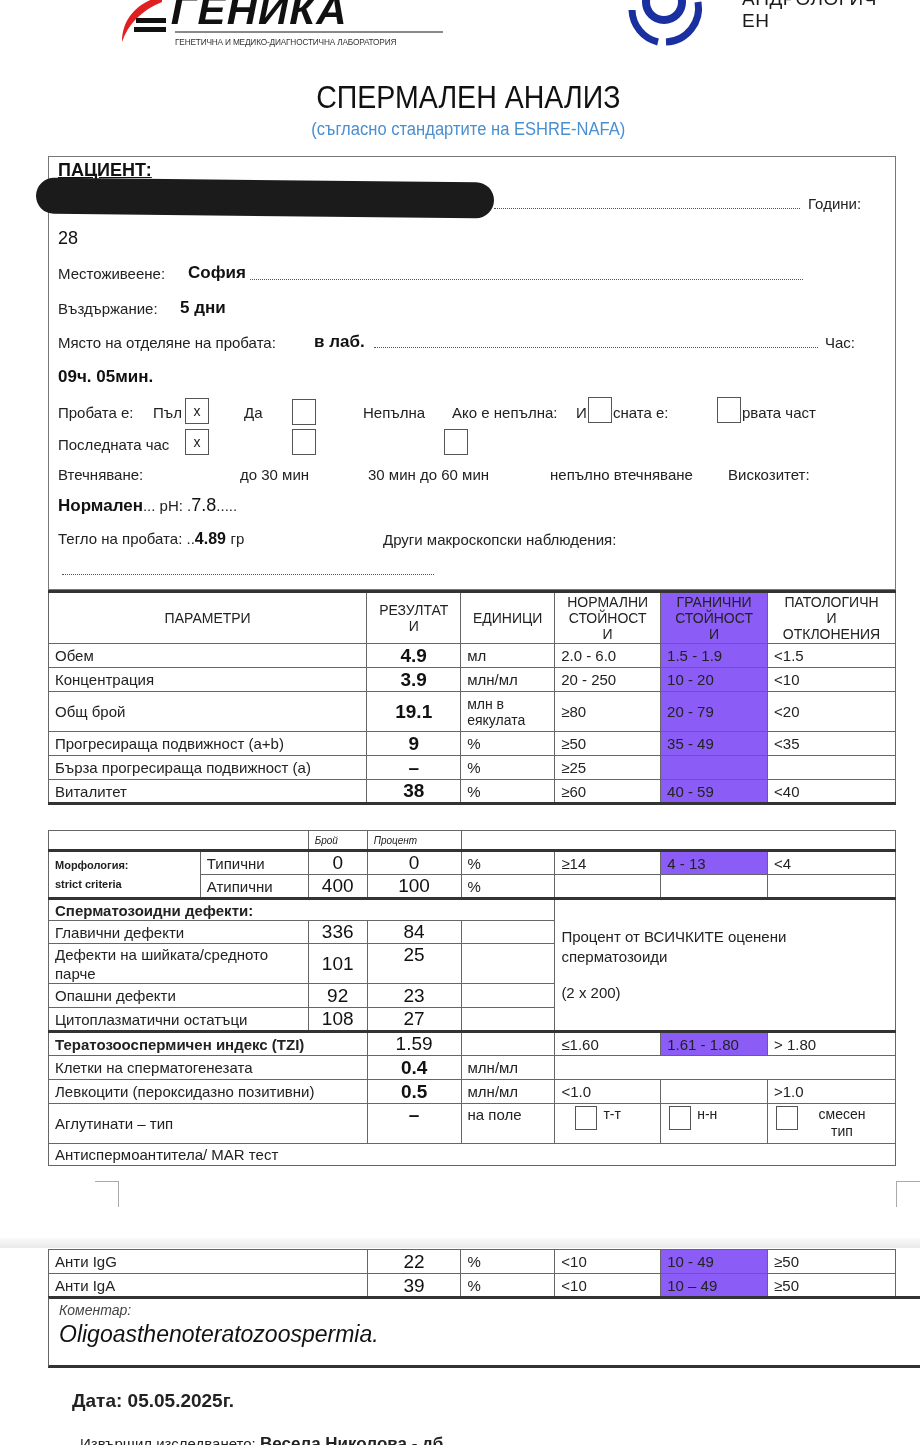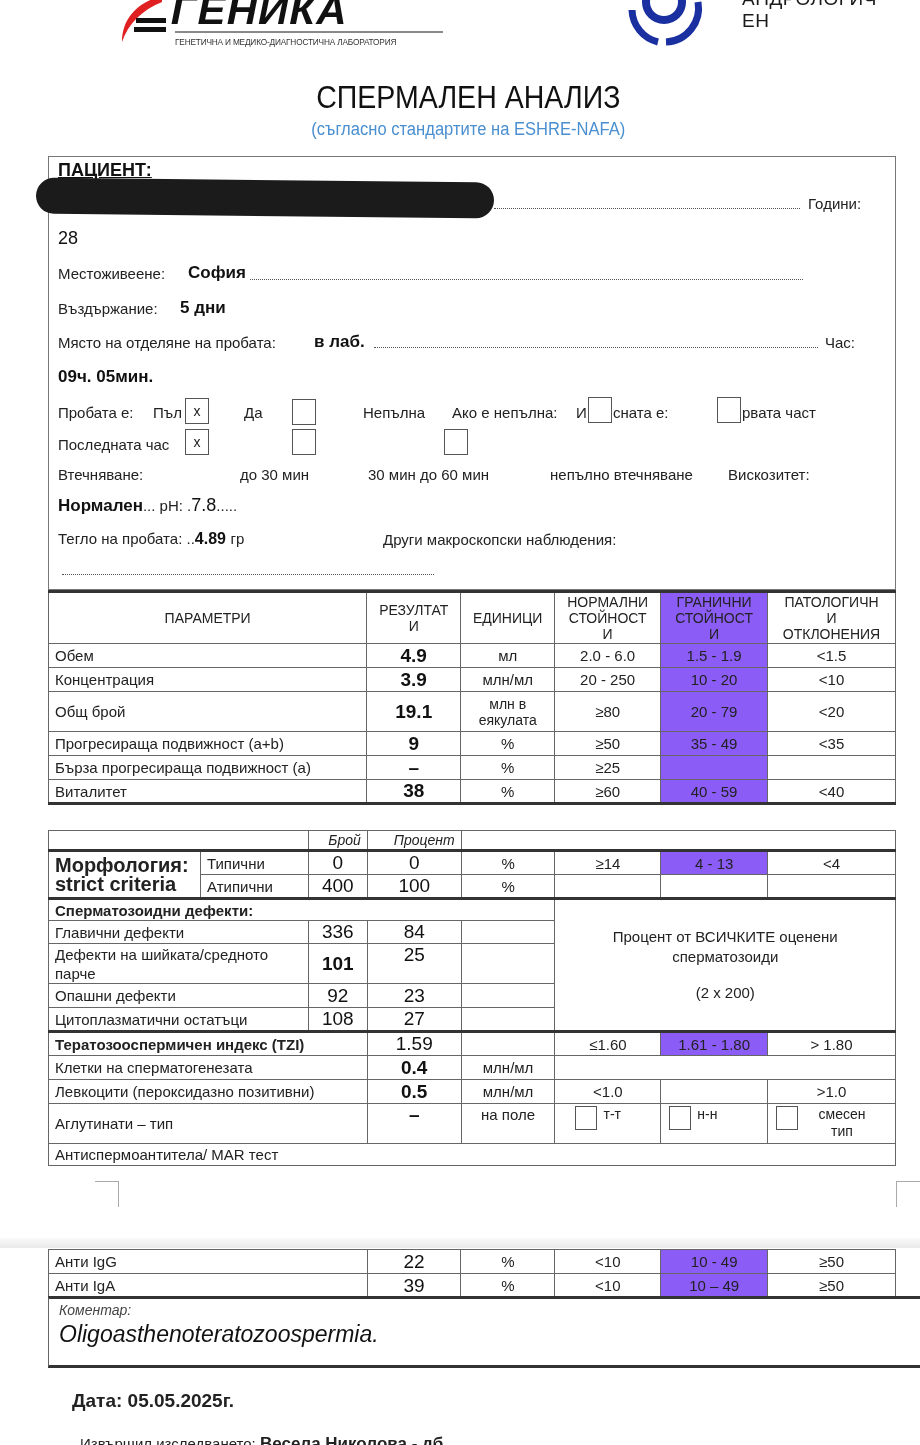--- a/index.html
+++ b/index.html
@@ -24,25 +24,25 @@
   .val { font-size: 17px; font-weight: bold; color: #111; white-space: nowrap; }
   .dots { border-bottom: 1px dotted #555; height: 1px; }
   .redact { left: 36px; top: 180px; width: 458px; height: 36px; background: #1b1b1b; border-radius: 20px; transform: rotate(0.6deg); }
   .cb { width: 24px; height: 26px; border: 1.5px solid #555; background: #fff; font-size: 14px; text-align: center; line-height: 24px; color: #222; }
 
   
   table { border-collapse: collapse; position: absolute; font-family: "Liberation Sans", sans-serif; }
   td, th { border: 1px solid #666; font-size: 15px; color: #222; padding: 0 6px; vertical-align: middle; }
   th { font-weight: normal; font-size: 14px; text-align: center; line-height: 16px; }
   .res { text-align: center; font-size: 19px; font-weight: bold; color: #111; }
-  .c { text-align: center; }
+  .c { text-align: left; }
   .gray { background: #8b5cf6; }
   .thickb { border-bottom: 3px solid #333; }
   .thickt { border-top: 3px solid #333; }
-  .it { font-style: italic; font-size: 14px; text-align: right; }
+  .it { font-style: italic; font-size: 10px; text-align: left; }
   .small { font-size: 14px; }
   .boxmini { display: inline-block; width: 22px; height: 24px; border: 1.5px solid #555; vertical-align: middle; margin-right: 6px; }
 
   .gap-band { left: 0; top: 1238px; width: 920px; height: 10px; background: linear-gradient(#fafafa, #e9e9e9); }
   .corner-l { left: 95px; top: 1181px; width: 24px; height: 26px; border-top: 1.5px solid #aaa; border-right: 1.5px solid #aaa; }
   .corner-r { left: 896px; top: 1181px; width: 24px; height: 26px; border-top: 1.5px solid #aaa; border-left: 1.5px solid #aaa; }
 
   .comment-box { left: 48px; top: 1296px; width: 888px; height: 72px; border: 1px solid #666; border-top: 3px solid #333; border-bottom: 3px solid #333; }
   .comment-lbl { left: 10px; top: 3px; font-size: 14px; font-style: italic; color: #444; }
   .comment-val { left: 10px; top: 22px; font-size: 23px; font-style: italic; color: #111; }
@@ -218,21 +218,21 @@
       <col style="width:128px">
   </colgroup>
   <tbody>
       <tr style="height:20px;">
     <td colspan="2" style="border-right:1px solid #666;"></td>
     <td class="it">Брой</td>
     <td class="it">Процент</td>
     <td colspan="4"></td>
   </tr>
   <tr style="height:24px;">
-    <td rowspan="2" class="thickt" style="font-size:20px;font-weight:bold;line-height:19px;">
+    <td rowspan="2" class="thickt" style="font-size:11px;font-weight:bold;line-height:19px;">
       <div>Морфология:</div>
       <div>strict criteria</div>
     </td>
     <td class="thickt">Типични</td>
     <td class="res thickt" style="font-weight:normal;">0</td>
     <td class="res thickt" style="font-weight:normal;">0</td>
     <td class="c thickt">%</td>
     <td class="c thickt">≥14</td>
     <td class="c gray thickt">4 - 13</td>
     <td class="c thickt">&lt;4</td>
@@ -256,21 +256,21 @@
     </td>
   </tr>
   <tr style="height:22px;">
     <td colspan="2">Главични дефекти</td>
     <td class="res" style="font-weight:normal;">336</td>
     <td class="res" style="font-weight:normal;">84</td>
     <td></td>
   </tr>
   <tr style="height:40px;">
     <td colspan="2" style="line-height:19px;">Дефекти на шийката/средното парче</td>
-    <td class="res" style="font-weight:bold;">101</td>
+    <td class="res" style="font-weight:normal;">101</td>
     <td class="res" style="font-weight:normal;vertical-align:top;">25</td>
     <td></td>
   </tr>
   <tr style="height:24px;">
     <td colspan="2">Опашни дефекти</td>
     <td class="res" style="font-weight:normal;">92</td>
     <td class="res" style="font-weight:normal;">23</td>
     <td></td>
   </tr>
   <tr style="height:22px;">

